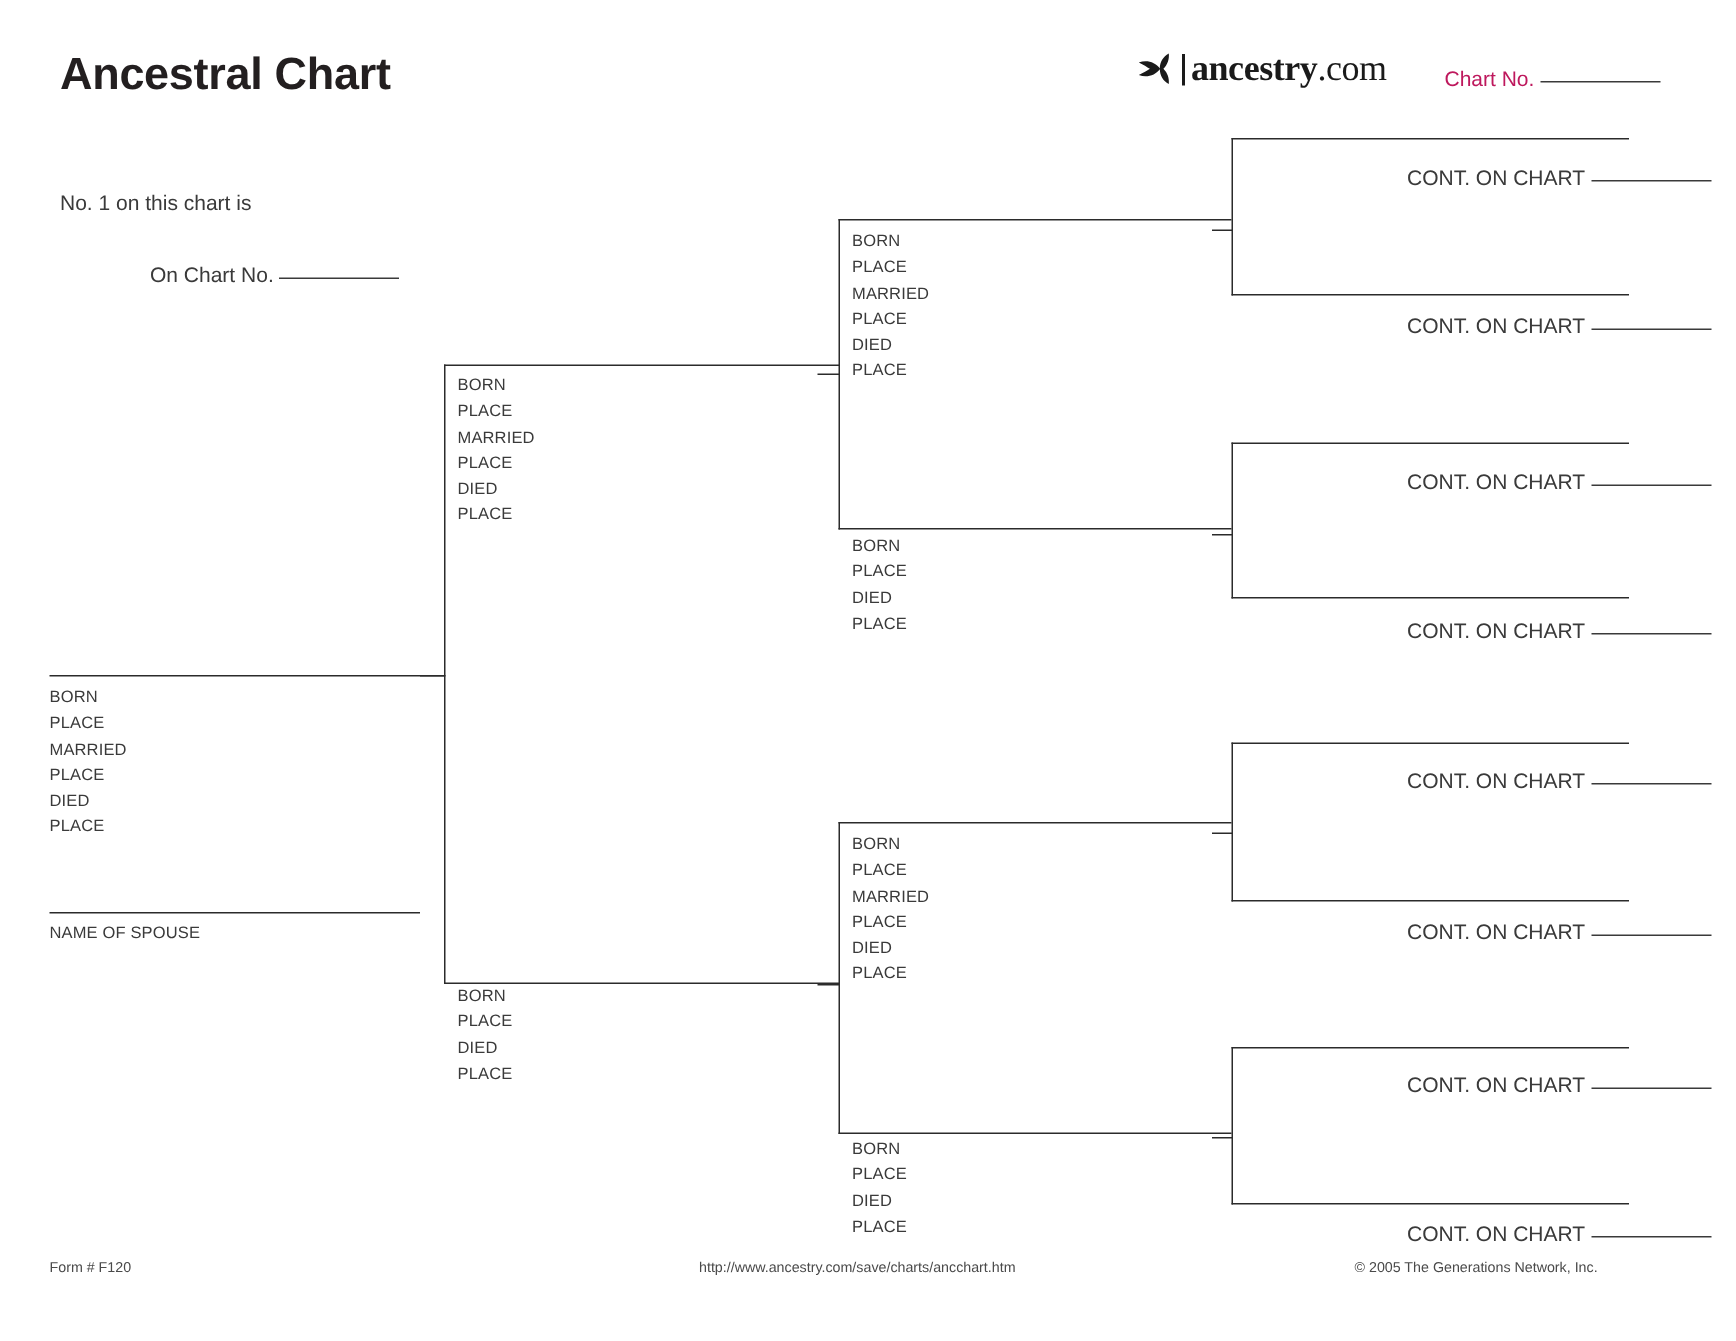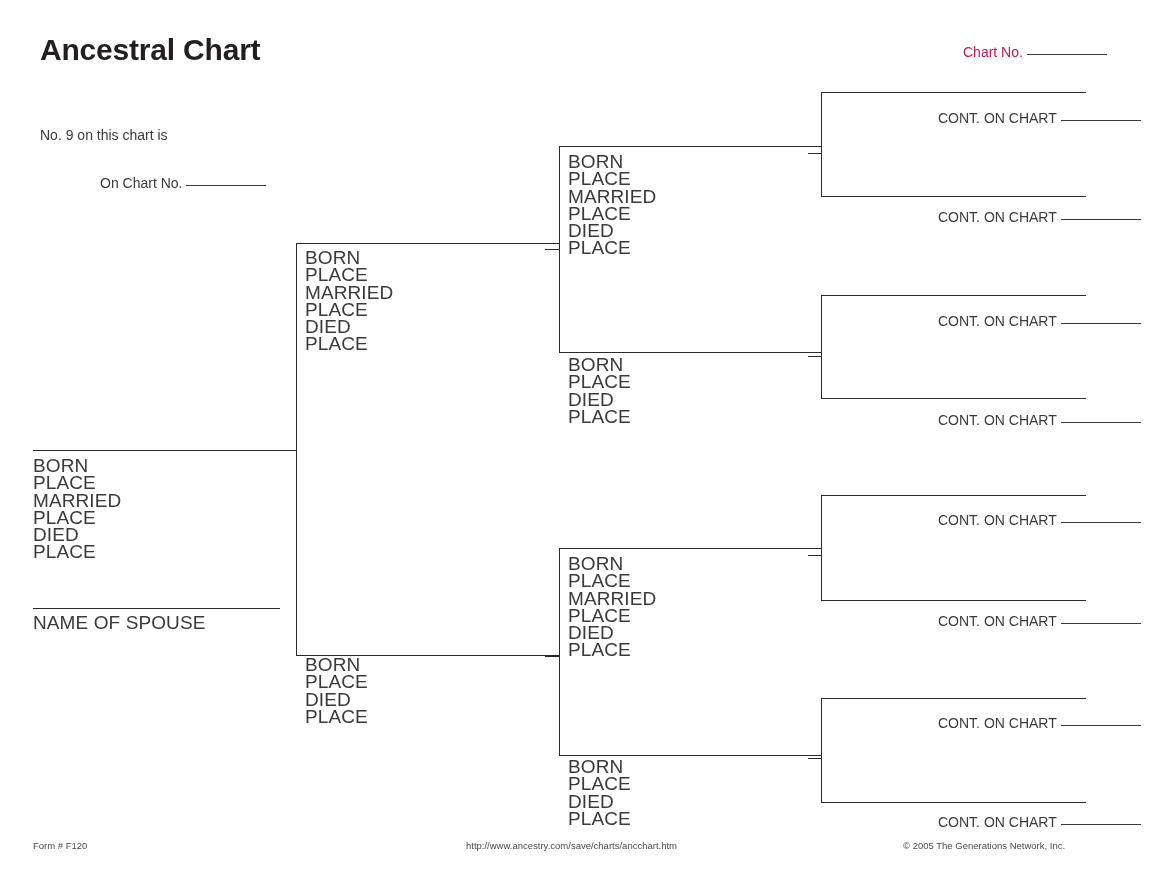--- a/index.html
+++ b/index.html
@@ -99,21 +99,21 @@
     left: 100px;
     top: 175px;
     font-size: 14px;
     color: #3a3a3a;
     white-space: nowrap;
   }
 
   
   .fields {
     position: absolute;
-    font-size: 19px;
+    font-size: 11px;
     line-height: 17.3px;
     color: #3a3a3a;
     letter-spacing: 0.1px;
   }
   .fields div { white-space: nowrap; }
 
   
   .hrule {
     position: absolute;
     height: 0;
@@ -157,27 +157,36 @@
     color: #4a4a4a;
   }
 </style>
 </head>
 <body>
 
 <div id="page">
 
   <div class="doc-title">Ancestral Chart</div>
 
+  <div class="brand">
+    <svg class="brand-mark" viewBox="0 0 30 24">
+      <path d="M16.5 11.8 C13 7.2 7.5 5.6 2.2 7.6 C5.4 9.2 7.6 10.6 9.6 11.8 C7.6 13 5.4 14.4 2.2 16 C7.5 18 13 16.4 16.5 11.8 Z" fill="#1a1a1a"></path>
+      <path d="M16.2 11.8 C16.2 7.4 18.4 3.6 22.2 1.6 C22.6 5.4 21.4 9 18.6 11.8 C21.4 14.6 22.6 18.2 22.2 22 C18.4 20 16.2 16.2 16.2 11.8 Z" fill="#1a1a1a"></path>
+    </svg>
+    <div class="brand-bar"></div>
+    <span class="brand-name">ancestry</span>
+      <span class="brand-tld">.com</span>
+  </div>
 
   <div class="chart-no">
     <span>Chart No.</span><span class="blank-line bl-80"></span>
   </div>
 
   <div class="note">
-    <div>No. 9 on this chart is</div>
+    <div>No. 1 on this chart is</div>
   </div>
   <div class="note-onchart">
     <span>On Chart No.</span><span class="blank-line bl-80"></span>
   </div>
 
   <div class="hrule" style="left:33px; top:450px; width:263px;"></div>
   <div class="fields" style="left:33px; top:457px;">
     <div>BORN</div>
     <div>PLACE</div>
     <div>MARRIED</div>

